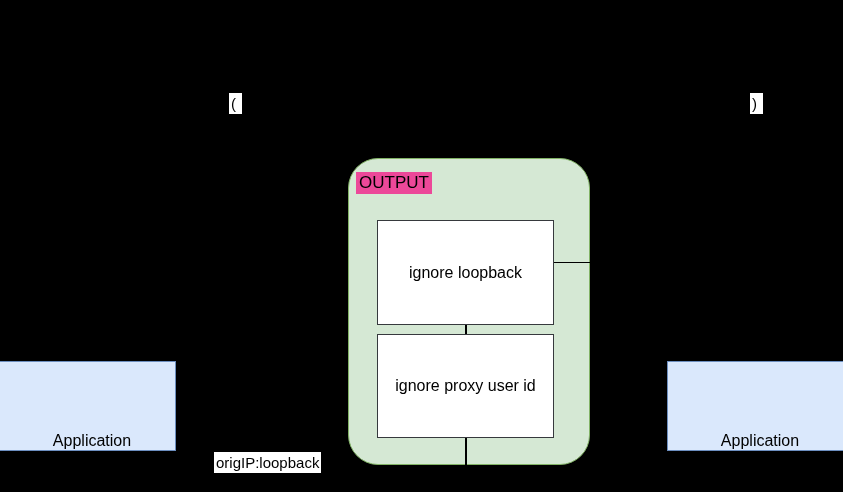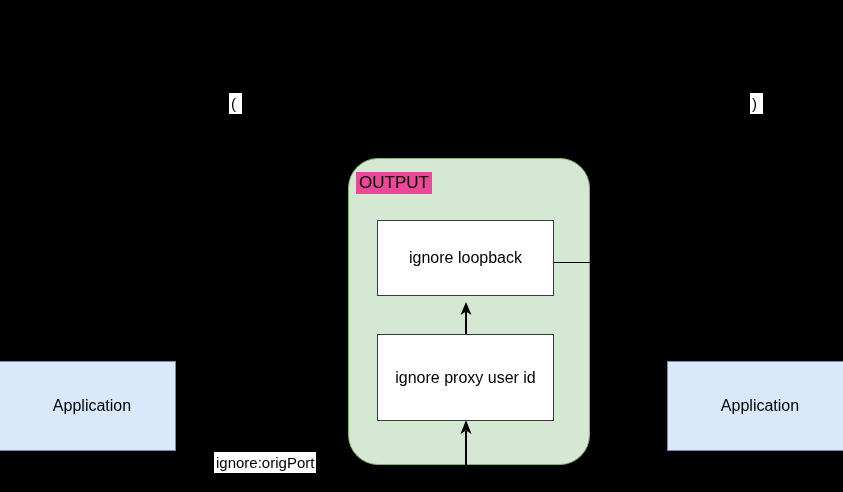--- a/index.html
+++ b/index.html
@@ -48,31 +48,31 @@
     background: #ffffff;
     border: 1px solid #36393d;
     box-sizing: border-box;
     display: flex;
     align-items: center;
     justify-content: center;
     color: #000000;
     font-size: 16px;
     text-align: center;
   }
-  #proc-loopback { left: 377px; top: 220px; width: 177px; height: 76px; }
-  #proc-proxyuser { left: 377px; top: 334px; width: 177px; height: 87px; }
+  #proc-loopback { left: 377px; top: 220px; width: 177px; height: 105px; }
+  #proc-proxyuser { left: 377px; top: 334px; width: 177px; height: 104px; }
 
   
   .appbox {
     position: absolute;
     background: #dae8fc;
     border: 1px solid #6c8ebf;
     box-sizing: border-box;
     display: flex;
-    align-items: center;
+    align-items: flex-end;
     justify-content: center;
     color: #000000;
     font-size: 16px;
     padding-left: 9px;
   }
   #app-left  { left: -1px;  top: 361px; width: 177px; height: 90px; }
   #app-right { left: 667px; top: 361px; width: 177px; height: 90px; }
 
   
   .edge-label {
@@ -125,19 +125,19 @@
   </div>
 
   <div class="appbox" id="app-left">
     <span>Application</span>
   </div>
 
   <div class="appbox" id="app-right">
     <span>Application</span>
   </div>
 
-  <div class="edge-label" id="label-origip">ignore:origPort</div>
+  <div class="edge-label" id="label-origip">origIP:loopback</div>
 
   <div class="edge-label" id="label-paren-open">(</div>
 
   <div class="edge-label" id="label-paren-close">)</div>
 
 </div>
 
 </body></html>

